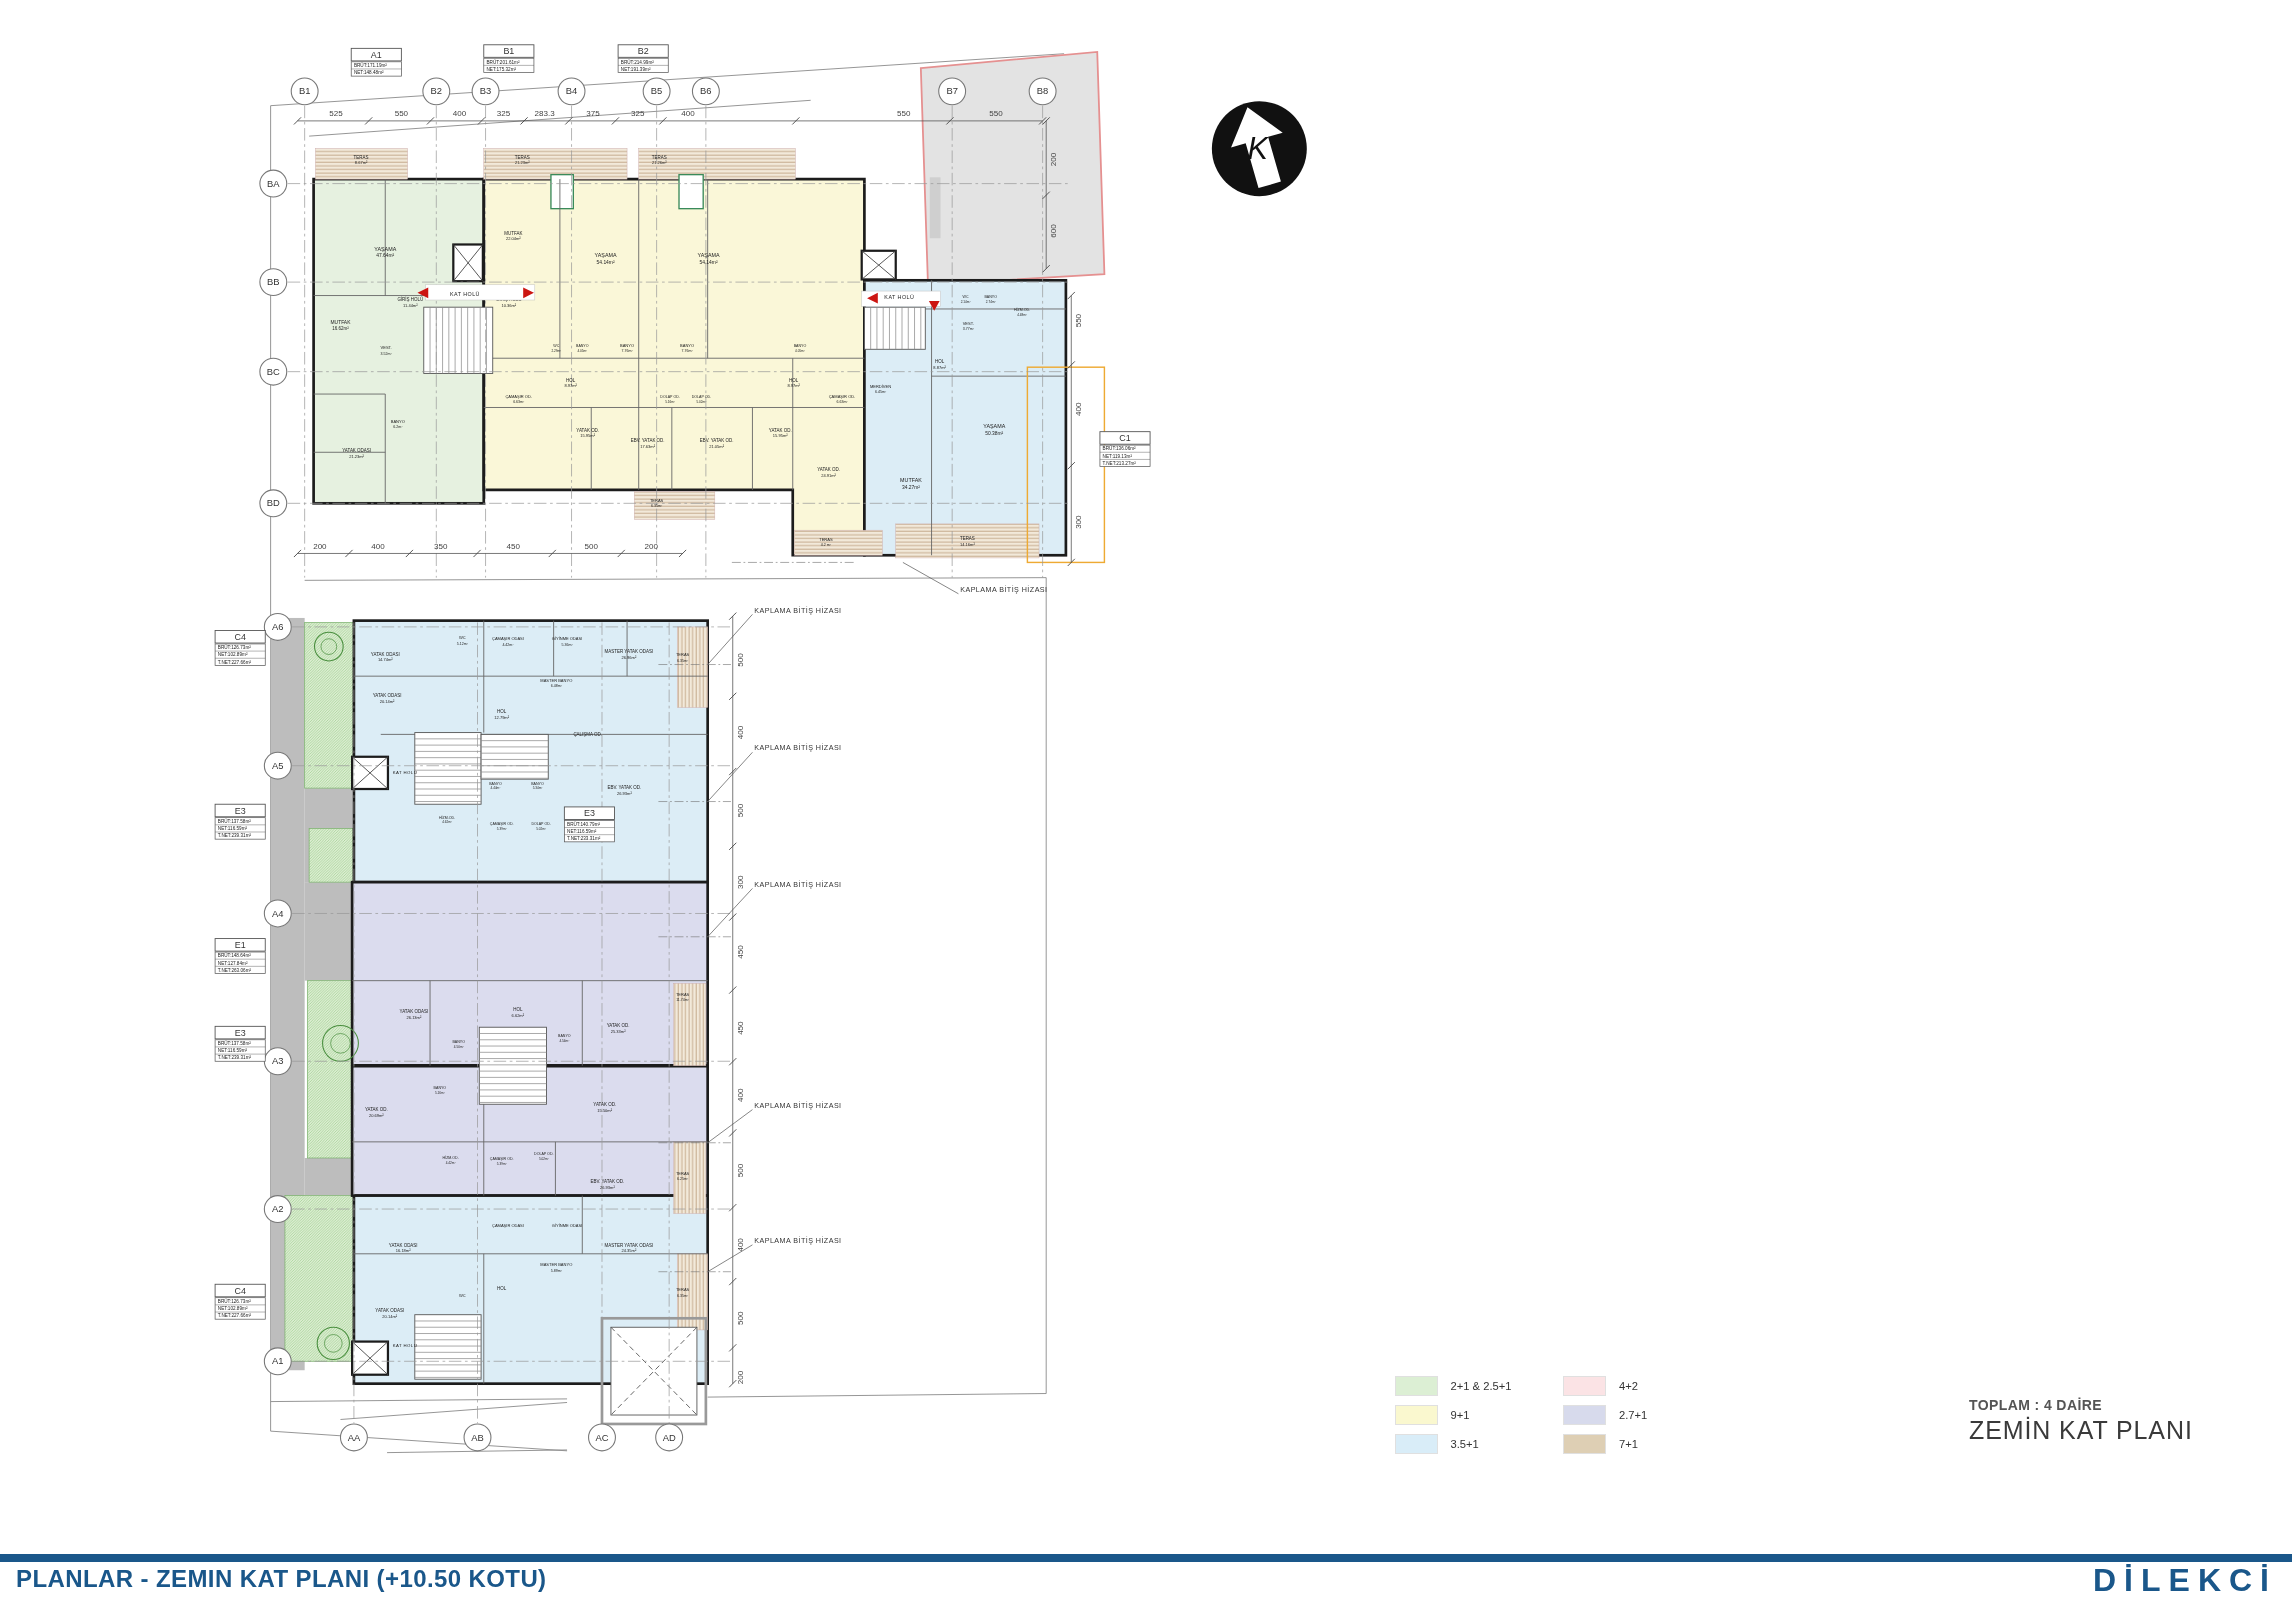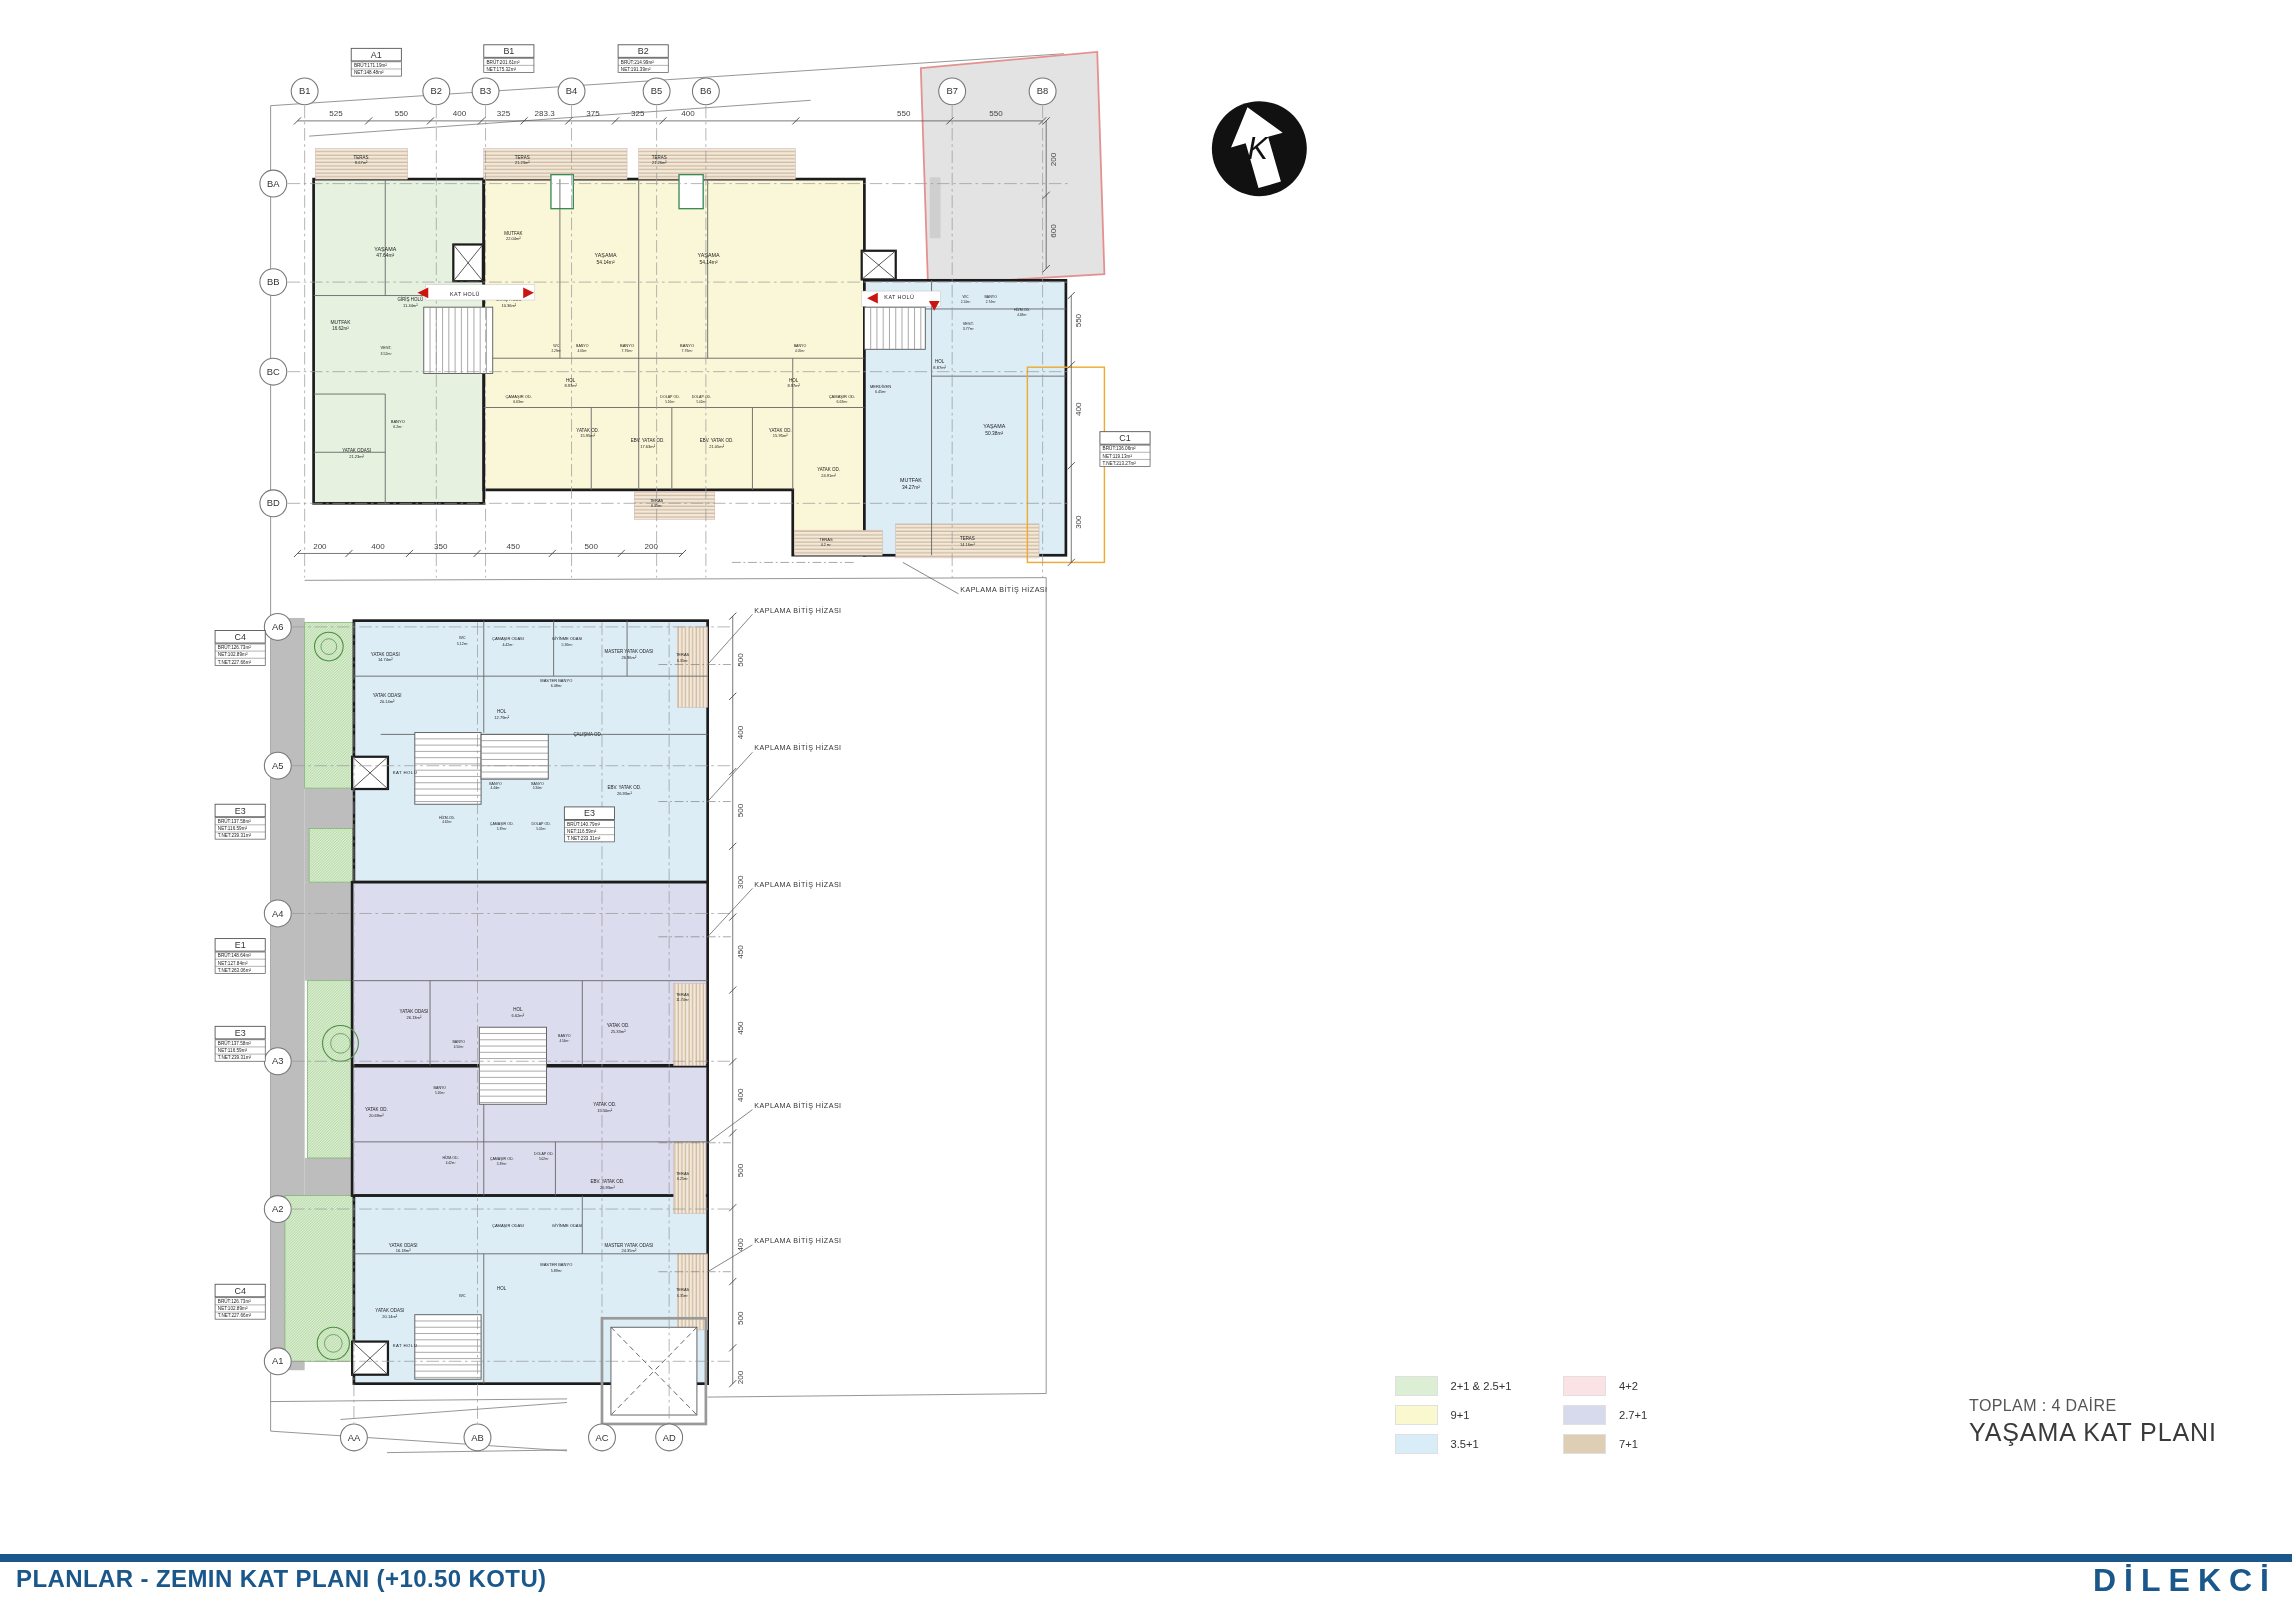--- a/index.html
+++ b/index.html
@@ -3,21 +3,21 @@
 <meta charset="utf-8">
 <style>
   html,body{margin:0;padding:0;background:#ffffff;}
   #sheet{position:relative;width:2293px;height:1621px;background:#fff;overflow:hidden;
          font-family:"Liberation Sans", sans-serif;}
   svg text{font-family:"Liberation Sans", sans-serif;}
   .footer-bar{position:absolute;left:0;top:1554px;width:2293px;height:8px;}
   .footer-title{position:absolute;left:16px;top:1565px;font-size:24px;font-weight:bold;letter-spacing:0.4px;}
   .brand{position:absolute;right:16px;top:1562px;font-size:32px;font-weight:bold;letter-spacing:8px;margin-left:24px;}
   .caption{position:absolute;left:1969px;top:1397px;color:#444;}
-  .caption .tot{font-size:16px;letter-spacing:0.4px;color:#555;}
+  .caption .tot{font-size:14px;letter-spacing:0.4px;color:#555;font-weight:bold;}
   .caption .pn{font-size:25px;letter-spacing:0.9px;color:#3a3a3a;margin-top:2.7px;}
   .legend{position:absolute;left:1395px;top:1376px;display:grid;grid-auto-flow:column;
           grid-template-rows:repeat(3,auto);column-gap:52px;row-gap:9px;}
   .legend .item{display:flex;align-items:center;gap:12.5px;text-align:center;}
   .legend .sw{width:41px;height:18px;border:0.9px solid #e0e0e0;}
   .legend .lb{font-size:11.2px;color:#333;white-space:nowrap;}
 </style>
 </head>
 <body>
 
@@ -621,20 +621,20 @@
         <span class="lb">2.7+1</span>
       </div>
       <div class="item">
         <span class="sw" style="background: rgb(222, 207, 180);"></span>
         <span class="lb">7+1</span>
       </div>
     </div>
 
   <div class="caption">
     <div class="tot">TOPLAM : 4 DAİRE</div>
-    <div class="pn">YAŞAMA KAT PLANI</div>
+    <div class="pn">ZEMİN KAT PLANI</div>
   </div>
 
   <div class="footer-bar" style="background: rgb(26, 87, 138);"></div>
   <div class="footer-title" style="color: rgb(26, 87, 138);">PLANLAR - ZEMIN KAT PLANI (+10.50 KOTU)</div>
   <div class="brand" style="color: rgb(26, 87, 138);">DİLEKCİ</div>
 </div>
 
 
 </body></html>

